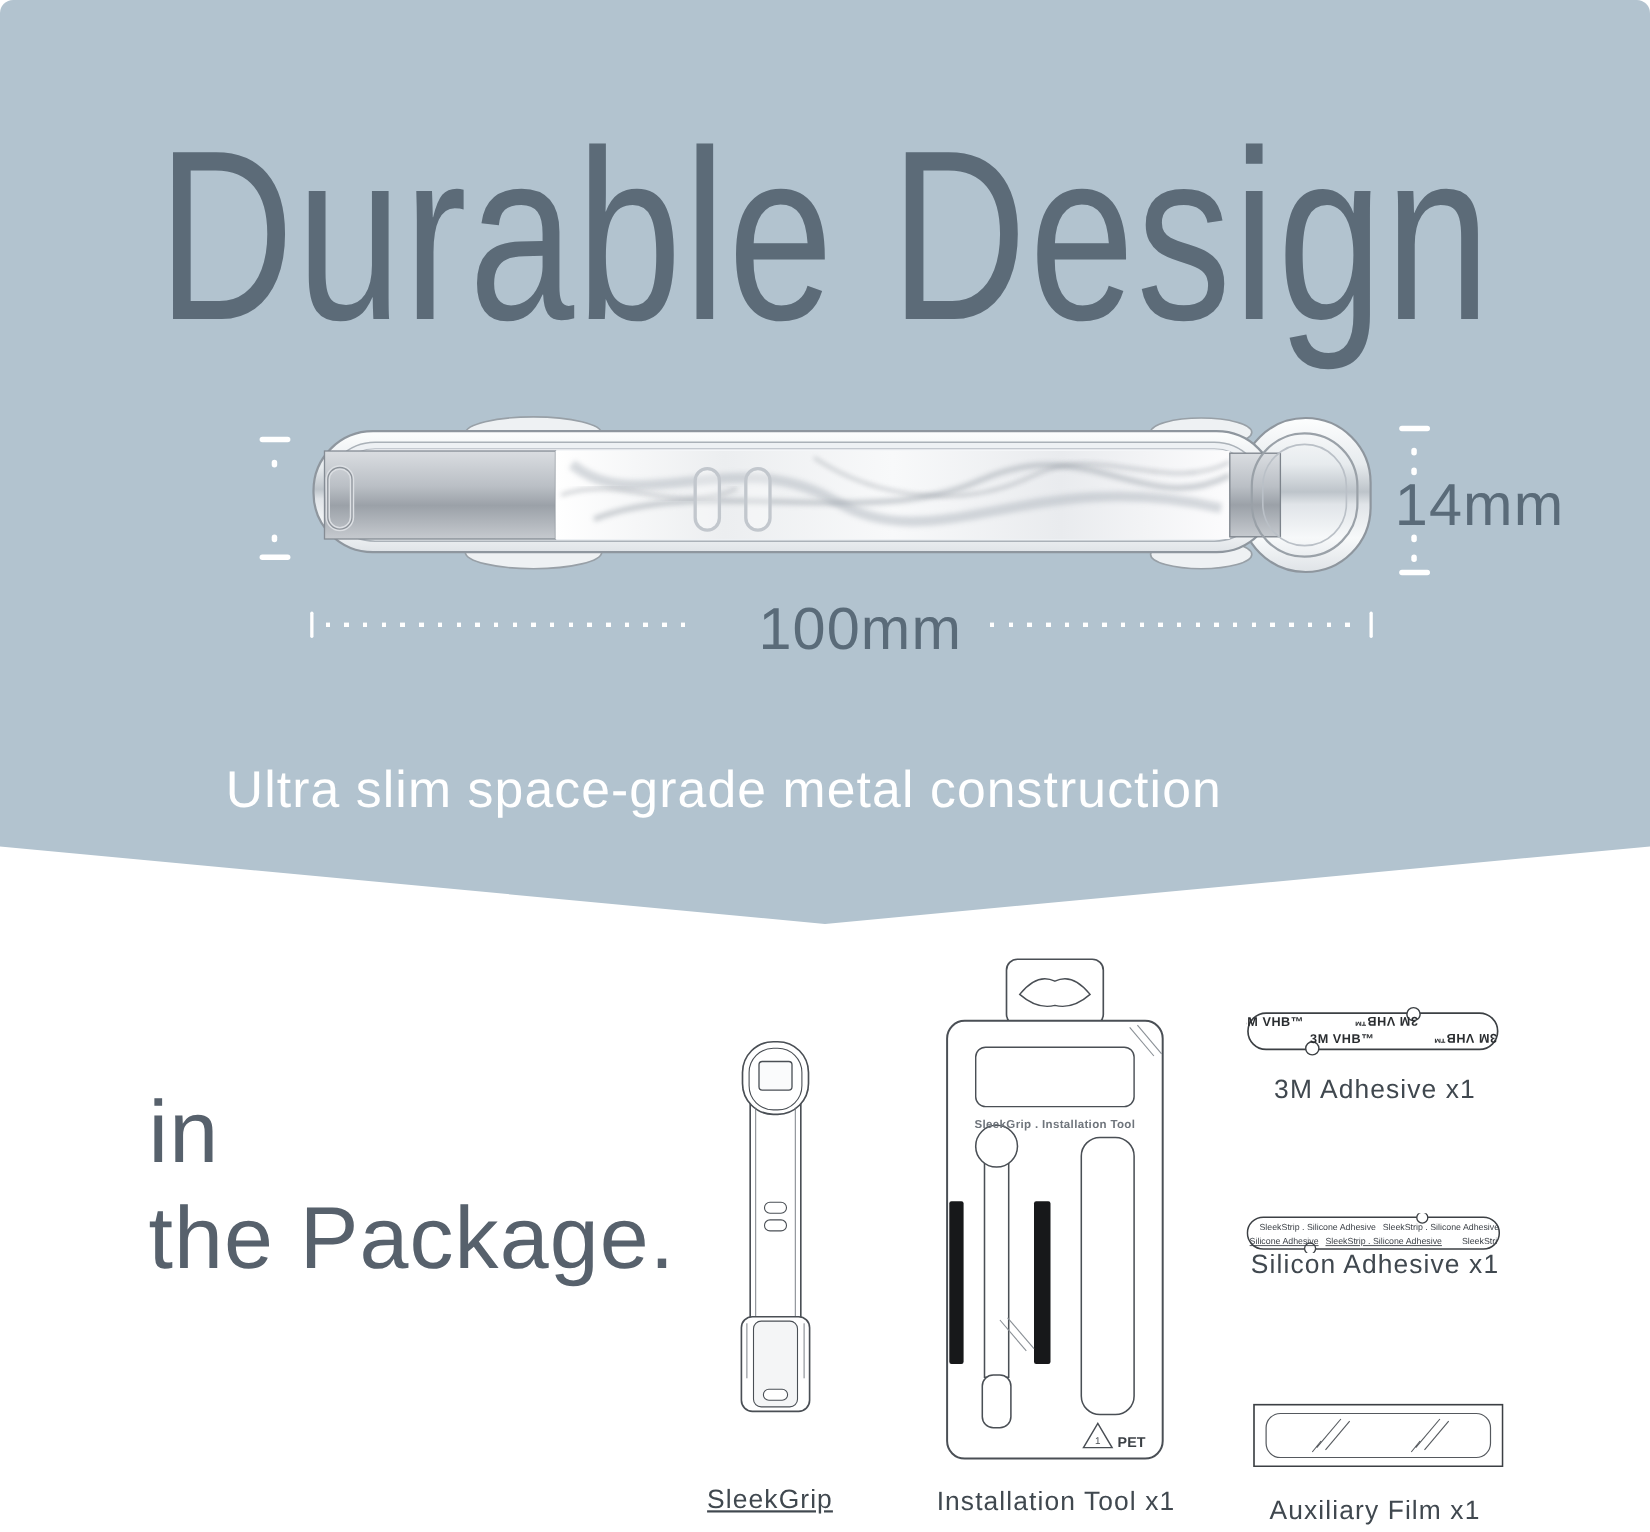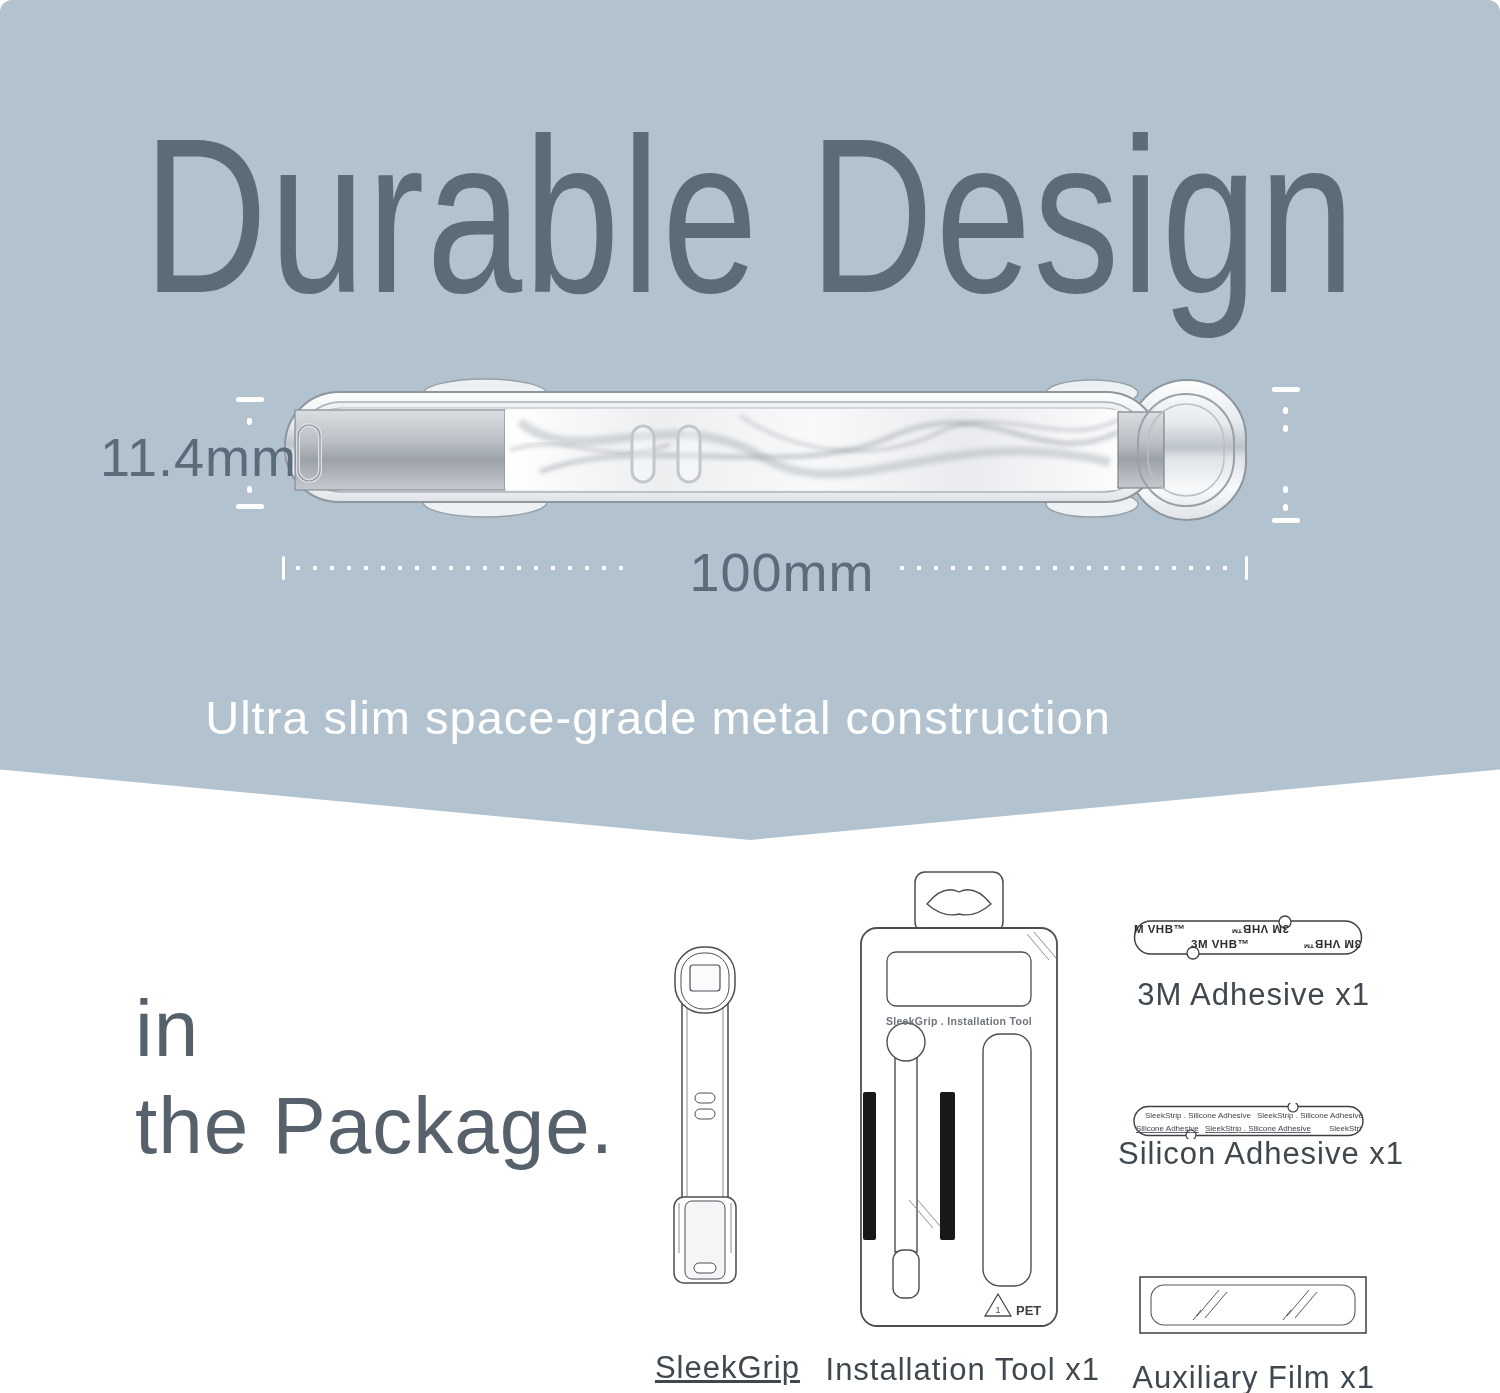--- a/index.html
+++ b/index.html
@@ -35,22 +35,22 @@
     position:absolute;height:4px;top:566px;
     background:repeating-linear-gradient(90deg,#ffffff 0 4px,transparent 4px 17px);
   }
   .strip-svg{position:absolute;left:240px;top:360px;}
   
   .pkg-headline{
     position:absolute;left:135px;top:980px;color:#57616c;
     font-size:80px;font-weight:500;line-height:97px;letter-spacing:1px;
   }
   .item-label{
-    position:absolute;color:#40484f;font-size:31px;font-weight:500;
-    letter-spacing:1px;text-align:right;white-space:nowrap;
+    position:absolute;color:#40484f;font-size:24px;font-weight:500;
+    letter-spacing:1px;text-align:center;white-space:nowrap;
   }
   .lbl-sleekgrip{left:600px;top:1350px;width:200px;text-decoration:underline;}
   .lbl-tool{left:820px;top:1352px;width:280px;}
   .lbl-3m{left:1130px;top:977px;width:240px;}
   .lbl-silicone{left:1118px;top:1136px;width:264px;}
   .lbl-aux{left:1125px;top:1360px;width:250px;}
   .line-art{position:absolute;}
   .line-art path,.line-art rect,.line-art circle,.line-art ellipse,.line-art line{vector-effect:non-scaling-stroke;}
 </style>
 </head>
@@ -131,21 +131,21 @@
 
     <div>
       <span class="mark" style="left:1272px;top:387px;width:28px;height:5px;"></span>
       <span class="mark" style="left:1283px;top:407px;width:5px;height:7px;"></span>
       <span class="mark" style="left:1283px;top:425px;width:5px;height:7px;"></span>
       <span class="mark" style="left:1283px;top:486px;width:5px;height:7px;"></span>
       <span class="mark" style="left:1283px;top:504px;width:5px;height:7px;"></span>
       <span class="mark" style="left:1272px;top:518px;width:28px;height:5px;"></span>
     </div>
 
-    <div class="dim-label dim-left">11.4mm</div>
+    <div class="dim-label dim-right">14mm</div>
 
     <div>
       <span class="mark" style="left:282px;top:556px;width:3px;height:24px;"></span>
       <span class="dotline" style="left:296px;width:340px;"></span>
       <span class="dotline" style="left:900px;width:336px;"></span>
       <span class="mark" style="left:1245px;top:556px;width:3px;height:24px;"></span>
     </div>
     <div class="dim-label dim-length">100mm</div>
 
     <div class="tagline">Ultra slim space-grade metal construction</div>

